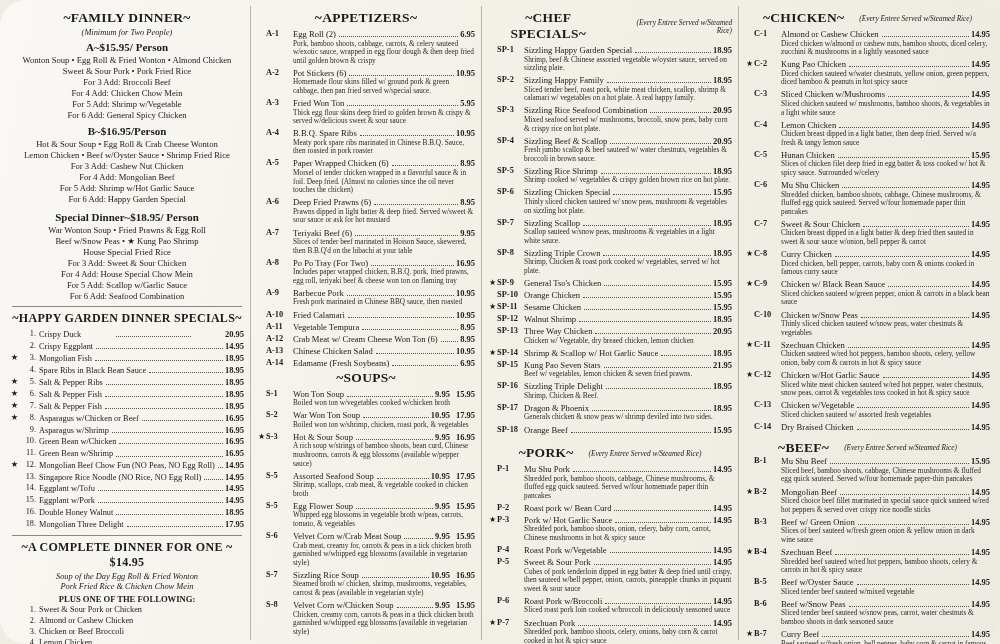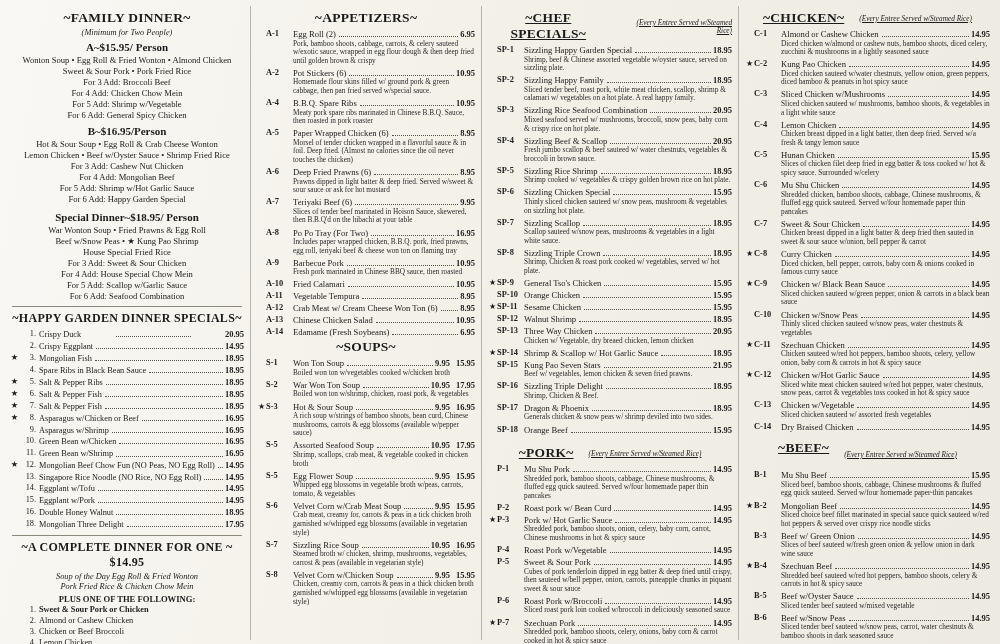--- a/index.html
+++ b/index.html
@@ -10,20 +10,21 @@
     color:#1b1b1b;
   }
   .menu{
     position:relative;width:1000px;height:644px;
     background:
       linear-gradient(100deg, rgba(255,255,255,0.55) 0%, rgba(245,242,234,0.2) 45%, rgba(230,226,216,0.45) 100%),
       #f3f0e8;
     box-sizing:border-box;
     display:flex;
     padding:6px 4px 4px 4px;
+    border-radius:26px;
   }
   .col{
     box-sizing:border-box;
     padding:2px 6px;
   }
   .c1{width:247px;}
   .c2{width:232px;border-left:1px solid #b9b4a7;}
   .c3{width:258px;border-left:1px solid #b9b4a7;}
   .c4{width:259px;border-left:1px solid #b9b4a7;}
 
@@ -70,21 +71,21 @@
   }
   .pr{flex:0 0 auto;font-weight:bold;white-space:nowrap;font-size:8.5px;}
   .pr2{flex:0 0 auto;font-weight:bold;white-space:nowrap;font-size:8.5px;margin-left:6px;}
   .desc{
     font-size:7.3px;line-height:1.18;color:#2a2a2a;margin:0 0 1px 0;
   }
   .numlist{font-size:8.3px;line-height:1.32;}
   .numlist .li{display:flex;gap:3px;}
   .numlist .li .n{width:14px;text-align:right;flex:0 0 14px;}
   .numlist .li .s{width:9px;flex:0 0 9px;text-align:center;}
-  .hdrflex{display:flex;align-items:center;justify-content:center;gap:15px;text-decoration:underline;}
+  .hdrflex{display:flex;align-items:center;justify-content:center;gap:15px;}
   .hdrflex .r{font-size:7.3px;font-style:italic;line-height:1.05;text-align:right;}
   .fade{opacity:.62;}
 </style>
 </head>
 <body>
 
 <div class="menu">
 
   <div class="col c1">
 
@@ -278,21 +279,21 @@
     <hr class="hr">
 
     <div class="sec-title sm">~A COMPLETE DINNER FOR ONE ~  $14.95</div>
     <div class="sub">Soup of the Day Egg Roll &amp; Fried Wonton</div>
     <div class="sub" style="margin-top:-2px">Pork Fried Rice &amp; Chicken Chow Mein</div>
     <div class="centerline b">PLUS ONE OF THE FOLLOWING:</div>
     <div class="numlist" id="one-list">
         <div class="li">
           <span class="s"></span>
           <span class="n">1.</span>
-          <span style="flex: 1 1 auto; display: flex; align-items: flex-start; font-weight: bold;">
+          <span style="flex: 1 1 auto; display: flex; align-items: flex-start;">
             <span style="white-space: nowrap;">Sweet &amp; Sour Pork or Chicken</span>
           </span>
         </div>
         <div class="li">
           <span class="s"></span>
           <span class="n">2.</span>
           <span style="flex: 1 1 auto; display: flex; align-items: baseline;">
             <span style="white-space: nowrap;">Almond or Cashew Chicken</span>
           </span>
         </div>
@@ -331,20 +332,32 @@
         <div class="item">
           <span class="star"></span>
           <span class="code w">A-2</span>
           <div class="body">
             <div class="nm">
               <span class="nmtext">Pot Stickers (6)</span>
               <span class="dots"></span>
               <span class="pr">10.95</span>
             </div>
             <div class="desc">Homemade flour skins filled w/ ground pork &amp; green cabbage, then pan fried served w/special sauce.</div>
+          </div>
+        </div>
+        <div class="item">
+          <span class="star"></span>
+          <span class="code w">A-3</span>
+          <div class="body">
+            <div class="nm">
+              <span class="nmtext">Fried Won Ton</span>
+              <span class="dots"></span>
+              <span class="pr">5.95</span>
+            </div>
+            <div class="desc">Thick egg flour skins deep fried to golden brown &amp; crispy &amp; served w/delicious sweet &amp; sour sauce</div>
           </div>
         </div>
         <div class="item">
           <span class="star"></span>
           <span class="code w">A-4</span>
           <div class="body">
             <div class="nm">
               <span class="nmtext">B.B.Q. Spare Ribs</span>
               <span class="dots"></span>
               <span class="pr">10.95</span>
@@ -1068,21 +1081,21 @@
             <div class="nm">
               <span class="nmtext">Dry Braised Chicken</span>
               <span class="dots"></span>
               <span class="pr">14.95</span>
             </div>
           </div>
         </div>
       </div>
 
     <div class="hdrflex" style="margin-top:6px">
-      <div class="sec-title" style="margin:2px 0 14px">~BEEF~</div>
+      <div class="sec-title" style="margin:2px 0 0">~BEEF~</div>
       <div class="r">(Every Entree Served w/Steamed Rice)</div>
     </div>
     <div id="beef-list">
         <div class="item">
           <span class="star"></span>
           <span class="code w">B-1</span>
           <div class="body">
             <div class="nm">
               <span class="nmtext">Mu Shu Beef</span>
               <span class="dots"></span>

